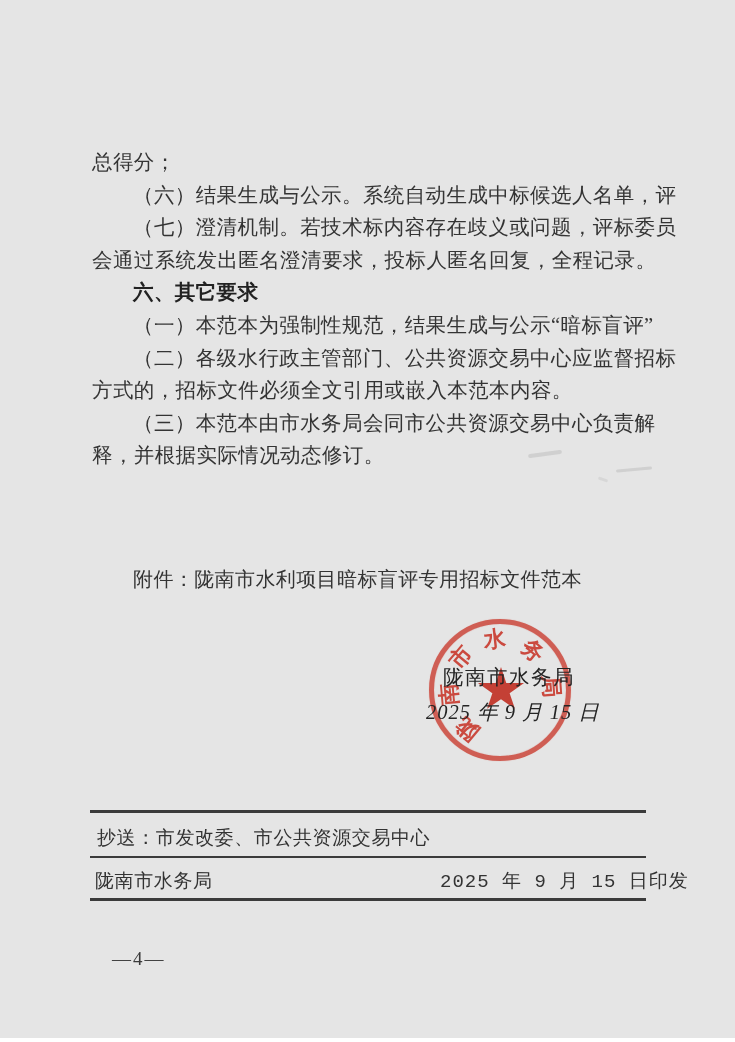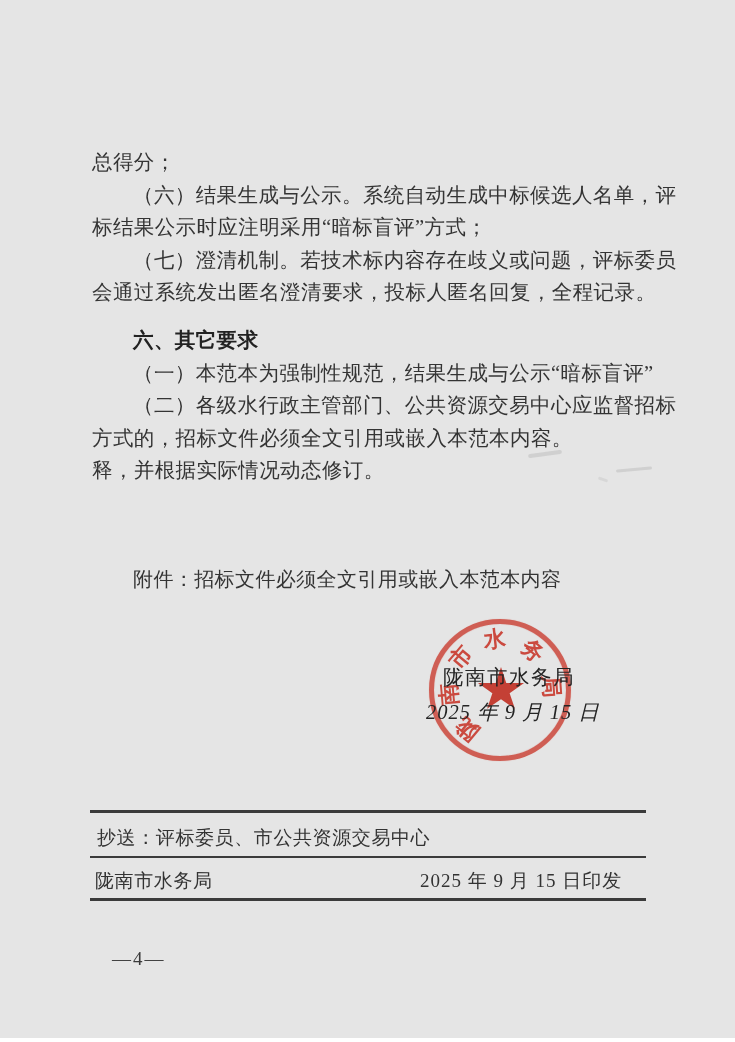--- a/index.html
+++ b/index.html
@@ -13,21 +13,21 @@
   }
   
   .body-text{
     position:absolute;left:92px;top:146px;width:566px;
     font-size:20.5px;line-height:32.6px;
     letter-spacing:0.4px;
     color:#343434;
   }
   .body-text .line{white-space:nowrap;}
   .body-text .line.indent{padding-left:41px;}
-  .body-text .line.bold{font-weight:700;color:#222;margin-top:15px;}
+  .body-text .line.bold{font-weight:700;color:#222;}
   .attachment{
     position:absolute;left:92px;top:566px;width:566px;
     padding-left:41px;
     font-size:20px;letter-spacing:0.4px;color:#343434;
     white-space:nowrap;
   }
   
   .sig-org{
     position:absolute;left:443px;top:663px;
     font-size:20.5px;letter-spacing:1.5px;color:#242424;
@@ -72,47 +72,47 @@
   .cc-line{
     position:absolute;left:97px;top:825px;
     font-size:19px;letter-spacing:0.6px;color:#333;
     white-space:nowrap;
   }
   .issuer{
     position:absolute;left:95px;top:868px;
     font-size:19px;letter-spacing:0.6px;color:#333;white-space:nowrap;
   }
   .issue-date{
-    position:absolute;left:420px;top:868px;
-    font-size:19px;letter-spacing:1px;color:#333;white-space:nowrap;
+    position:absolute;left:440px;top:868px;
+    font-size:19px;letter-spacing:1px;color:#333;white-space:nowrap;font-family:Liberation Mono, monospace;
   }
   .page-num{
     position:absolute;left:112px;top:948px;
     font-size:19px;letter-spacing:2px;color:#3a3a3a;white-space:nowrap;
   }
 </style>
 </head>
 <body>
 
 <div class="page">
 
   <div class="body-text">
       <div class="line">总得分；</div>
       <div class="line indent">（六）结果生成与公示。系统自动生成中标候选人名单，评</div>
-      <div class="line">标结果公示时应注明采用“暗标盲评”方式；</div>
       <div class="line indent">（七）澄清机制。若技术标内容存在歧义或问题，评标委员</div>
       <div class="line">会通过系统发出匿名澄清要求，投标人匿名回复，全程记录。</div>
       <div class="line indent bold">六、其它要求</div>
       <div class="line indent">（一）本范本为强制性规范，结果生成与公示“暗标盲评”</div>
       <div class="line indent">（二）各级水行政主管部门、公共资源交易中心应监督招标</div>
       <div class="line">方式的，招标文件必须全文引用或嵌入本范本内容。</div>
+      <div class="line indent">（三）本范本由市水务局会同市公共资源交易中心负责解</div>
       <div class="line">释，并根据实际情况动态修订。</div>
     </div>
 
-  <div class="attachment">附件：招标文件必须全文引用或嵌入本范本内容</div>
+  <div class="attachment">附件：陇南市水利项目暗标盲评专用招标文件范本</div>
 
   <div class="seal">
     <div class="seal-ring"></div>
     <div class="seal-star"></div>
     <div class="seal-arc">
         <span class="seal-char" style="transform: translate(-50%, -50%) rotate(-140deg) translateY(-51px);">陇</span>
         <span class="seal-char" style="transform: translate(-50%, -50%) rotate(-95deg) translateY(-51px);">南</span>
         <span class="seal-char" style="transform: translate(-50%, -50%) rotate(-50deg) translateY(-51px);">市</span>
         <span class="seal-char" style="transform: translate(-50%, -50%) rotate(-6deg) translateY(-51px);">水</span>
         <span class="seal-char" style="transform: translate(-50%, -50%) rotate(40deg) translateY(-51px);">务</span>
@@ -121,21 +121,21 @@
   </div>
 
   <div class="sig-org">陇南市水务局</div>
   <div class="sig-date">2025 年 9 月 15 日</div>
 
   <div class="smudge smudge-a"></div>
   <div class="smudge smudge-b"></div>
   <div class="smudge smudge-c"></div>
 
   <div class="rule rule-1"></div>
-  <div class="cc-line">抄送：评标委员、市公共资源交易中心</div>
+  <div class="cc-line">抄送：市发改委、市公共资源交易中心</div>
   <div class="rule rule-2"></div>
   <div class="issuer">陇南市水务局</div>
   <div class="issue-date">2025 年 9 月 15 日印发</div>
   <div class="rule rule-3"></div>
 
   <div class="page-num">—4—</div>
 
 </div>
 
 </body></html>

